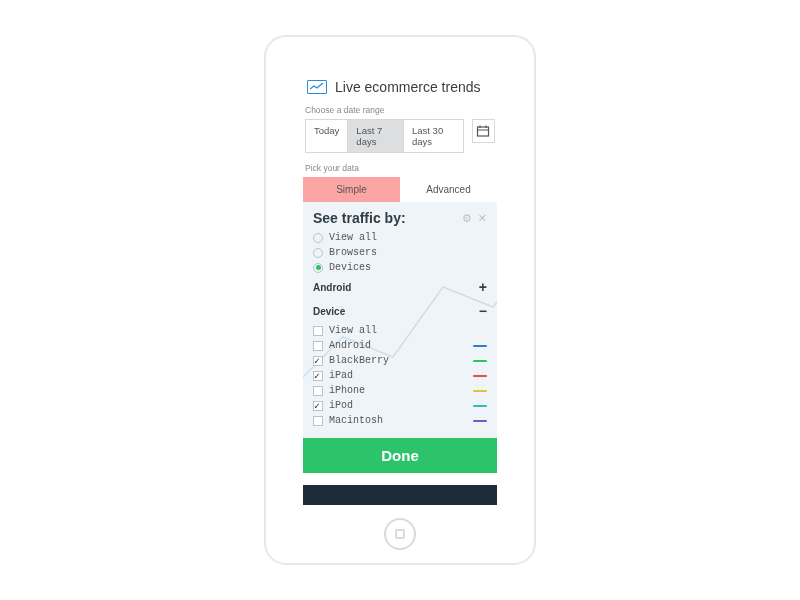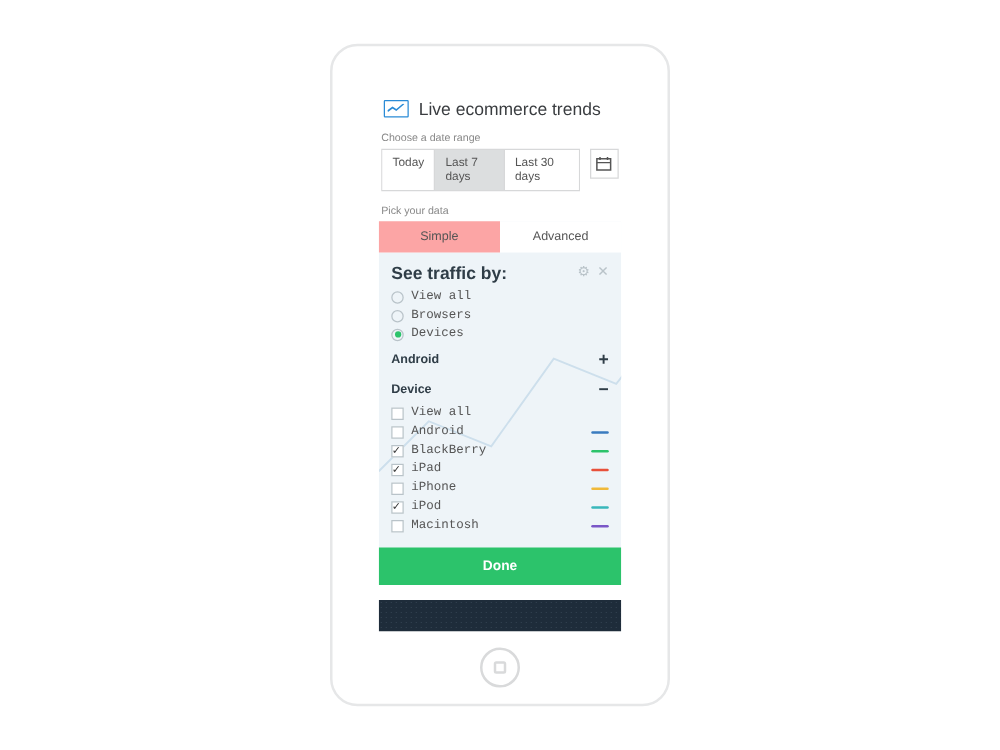--- a/index.html
+++ b/index.html
@@ -147,21 +147,21 @@
     content: "✓"; position: absolute;
     top: -2px; left: 0; font-size: 10px; color: #333;
   }
   .check-label { flex: 1; }
   .swatch { width: 14px; height: 2px; border-radius: 1px; }
   .done-btn {
     margin-top: 10px;
     background: #2cc36b;
     color: #fff;
     text-align: center;
-    font-size: 11px; font-weight: 600;
+    font-size: 15px; font-weight: 600;
     padding: 9px 0;
     cursor: pointer;
   }
   .footer-map {
     margin-top: 12px;
     height: 28px;
     background: #1e2c3a;
     background-image: radial-gradient(rgba(120,140,160,.25) 0.7px, transparent 0.7px);
     background-size: 4px 4px;
   }

